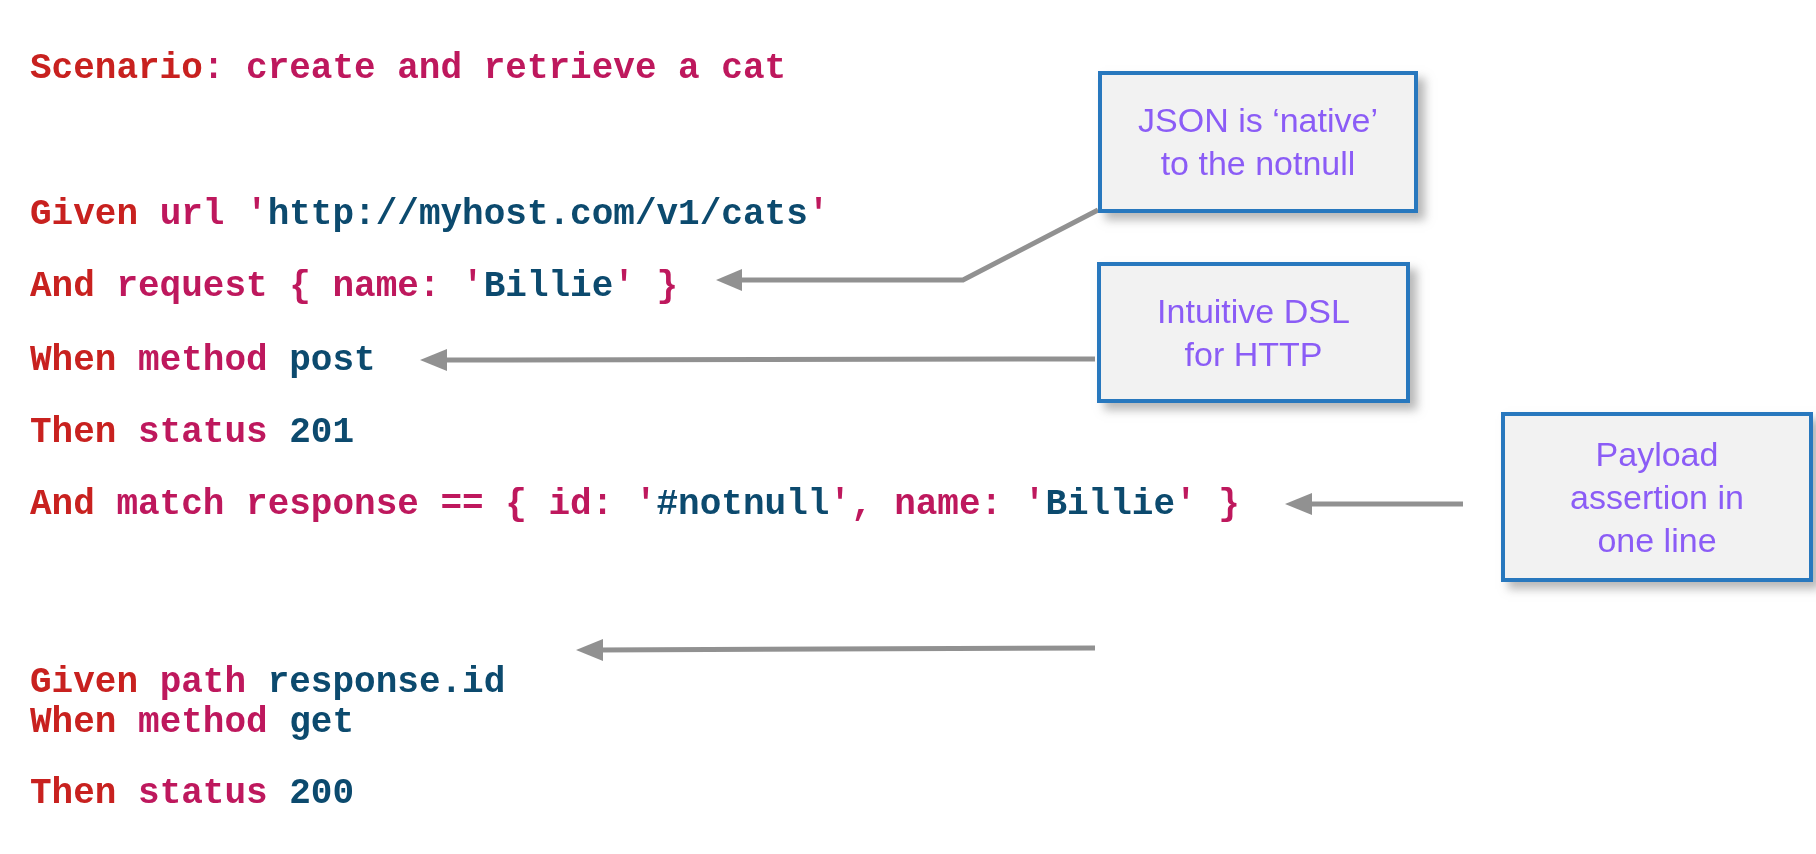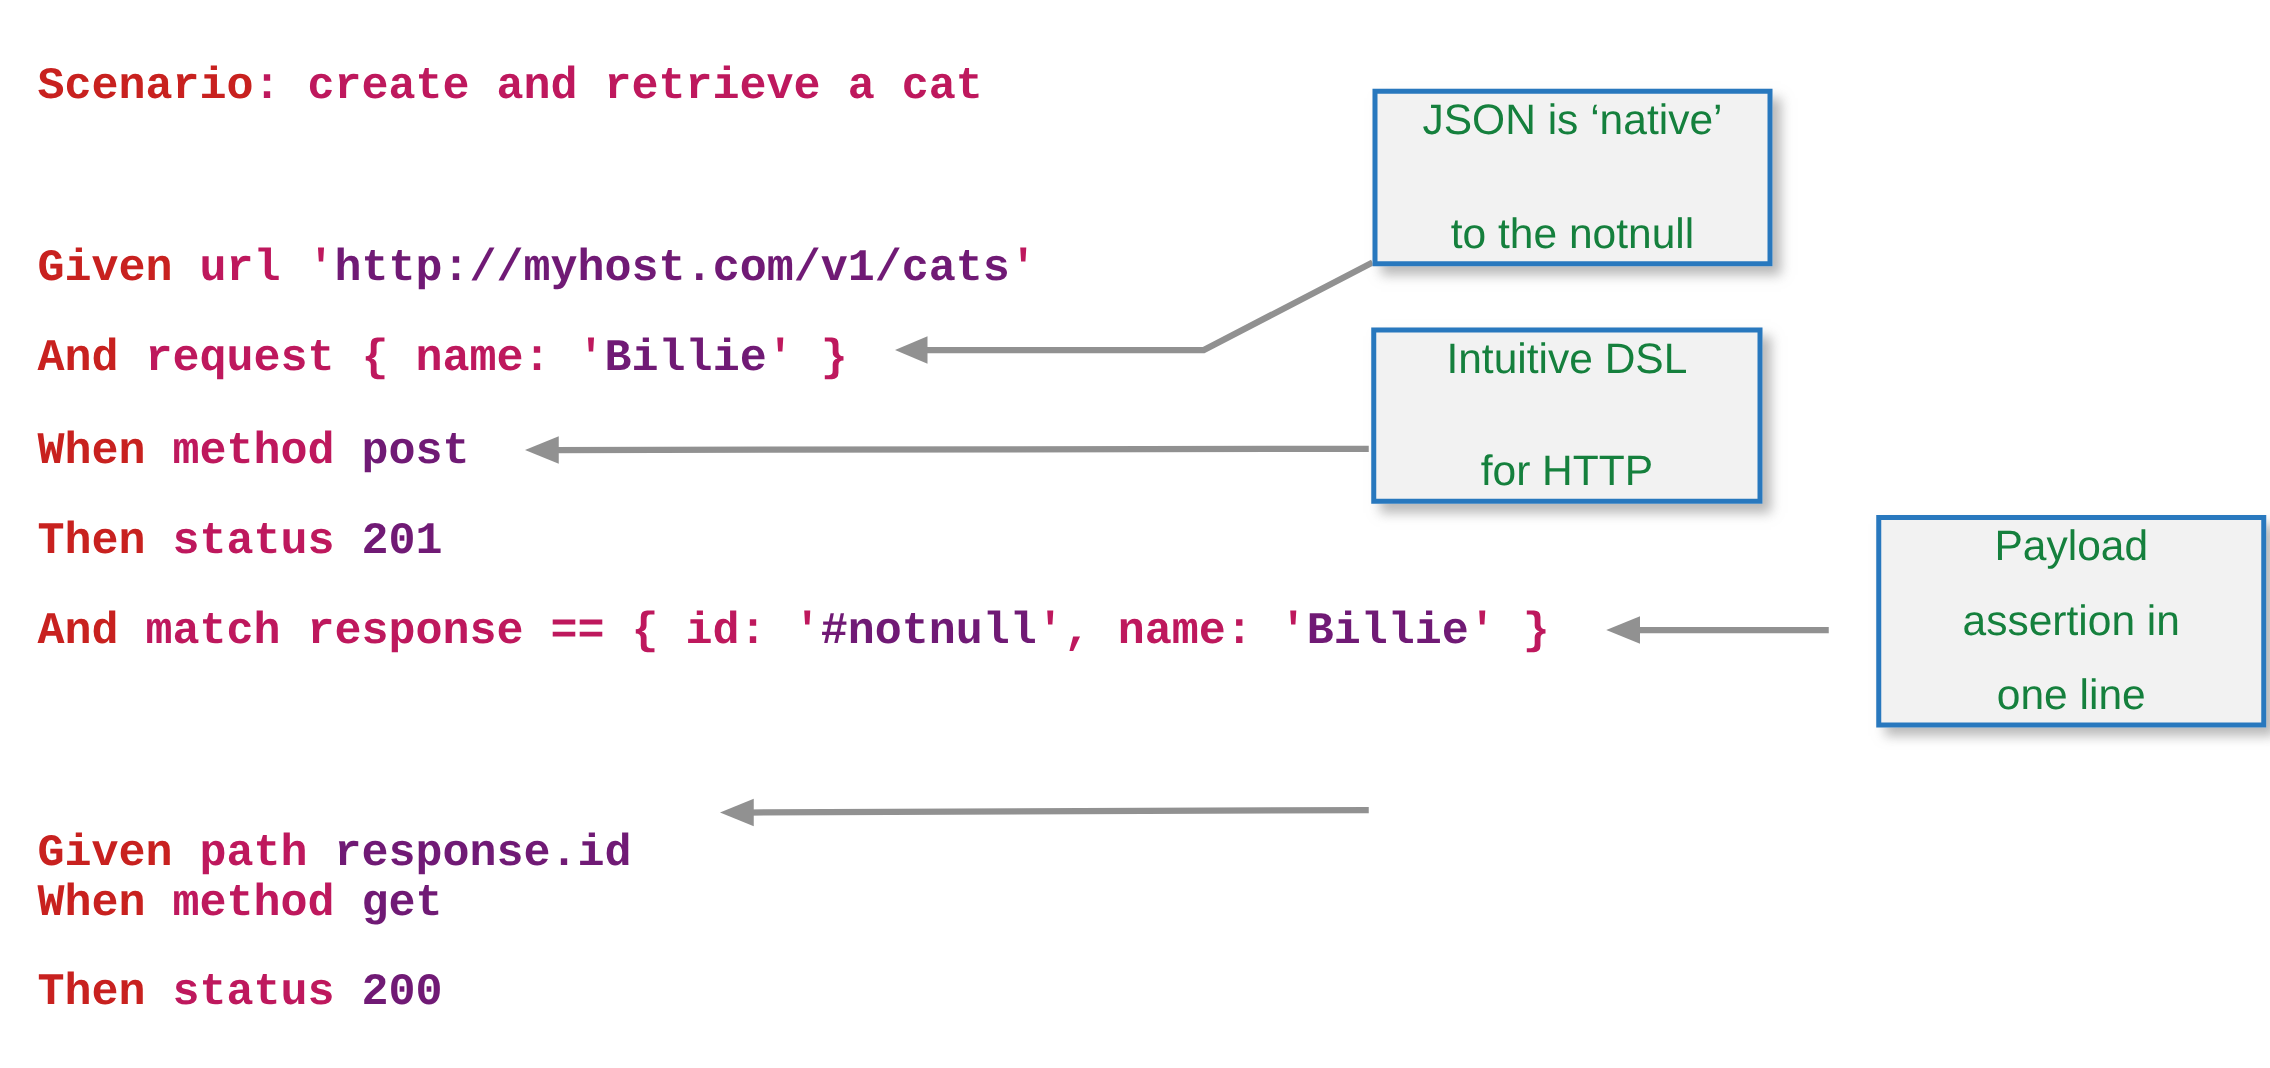--- a/index.html
+++ b/index.html
@@ -6,27 +6,27 @@
   .canvas{
     position:relative;width:1816px;height:854px;background:#ffffff;
     overflow:hidden;font-family:"Liberation Sans",sans-serif;
   }
   .code-line{
     position:absolute;left:30px;height:44px;line-height:44px;
     font-family:"Liberation Mono","DejaVu Sans Mono",monospace;
     font-weight:bold;font-size:36px;white-space:pre;color:#1c1c1c;
   }
   .tk-red{color:#c8211f;font-family:Liberation Mono, monospace;}
-  .tk-blue{color:#701a75;}
+  .tk-blue{color:#0c4a6e;}
   .tk-black{color:#be185d;}
   .callout{
     position:absolute;background:#f2f2f2;border:4px solid #2878be;
     box-shadow:7px 7px 9px rgba(125,125,125,0.55);
-    display:flex;flex-direction:column;align-items:center;justify-content:space-between;
-    color:#15803d;font-size:34px;line-height:43px;text-align:center;
+    display:flex;flex-direction:column;align-items:center;justify-content:center;
+    color:#8b5cf6;font-size:34px;line-height:43px;text-align:center;
     box-sizing:border-box;
   }
   .arrow-layer{position:absolute;left:0;top:0;pointer-events:none;}
 </style>
 </head>
 <body>
 
 <div class="canvas">
 
   <div class="code-line" style="top:47px"><span class="tk-red">Scenario</span><span class="tk-black">: create and retrieve a cat</span></div>

